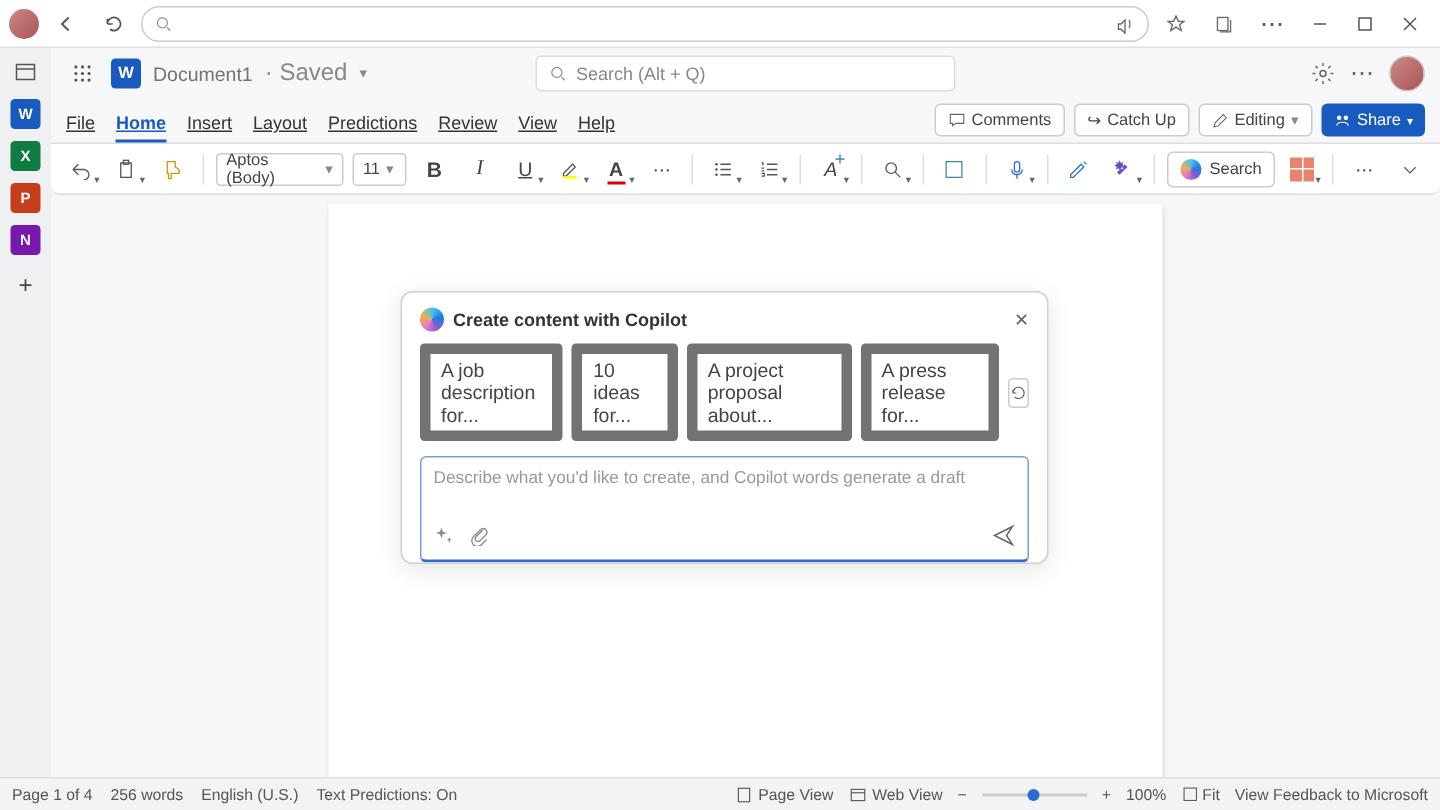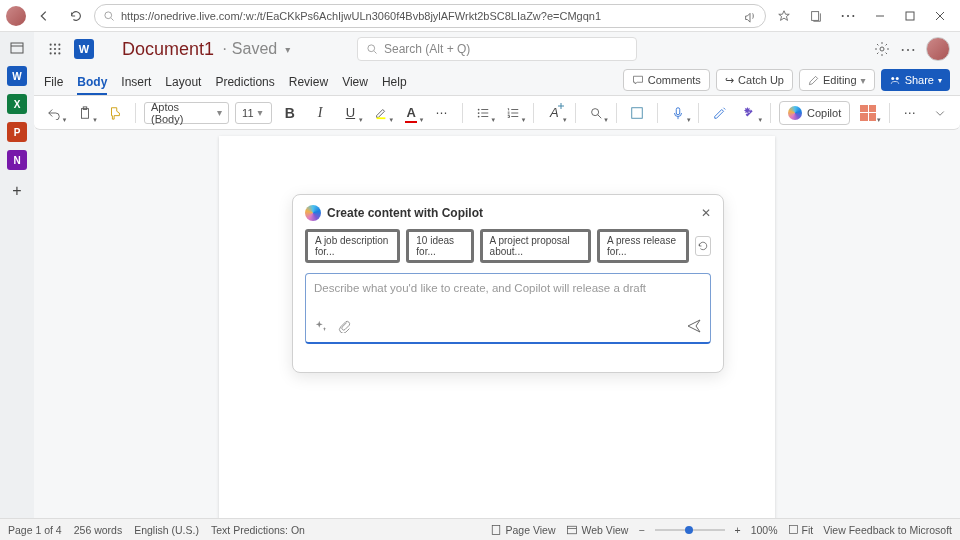--- a/index.html
+++ b/index.html
@@ -22,31 +22,31 @@
   .rail-n { background: #7719aa; }
   .rail-plus { color: #444; font-size: 16px; margin-top: 4px; }
   
   
   .main { position: absolute; top: 32px; left: 34px; right: 0; bottom: 22px; background: #f6f7f8; display: flex; flex-direction: column; }
   
   
   .title-row { height: 34px; display: flex; align-items: center; padding: 0 10px; gap: 8px; }
   .app-launcher { width: 22px; height: 22px; display: flex; align-items: center; justify-content: center; color: #555; }
   .word-icon { width: 20px; height: 20px; background: #185abd; border-radius: 3px; display: flex; align-items: center; justify-content: center; color: #fff; font-size: 11px; font-weight: bold; }
-  .doc-name { font-size: 18px; color: #7f1d1d; margin-left: 20px; }
+  .doc-name { font-size: 13px; color: #737373; }
   .doc-saved { font-size: 16px; color: #888; }
   .chev { color: #888; font-size: 10px; }
   .search-pill { position: absolute; left: 50%; transform: translateX(-50%); width: 280px; height: 24px; border: 1px solid #ddd; border-radius: 4px; background: #fff; display: flex; align-items: center; padding: 0 8px; gap: 6px; font-size: 12px; color: #888; }
   .title-right { margin-left: auto; display: flex; align-items: center; gap: 10px; }
   .gear { color: #555; }
   .avatar-m { width: 24px; height: 24px; border-radius: 50%; background: linear-gradient(135deg,#c88,#a55); border: 1px solid #ccc; }
   
   
   .tabs { height: 30px; display: flex; align-items: flex-end; padding: 0 10px; gap: 14px; font-size: 12px; color: #333; border-bottom: 1px solid #ddd; }
-  .tab { padding-bottom: 6px; cursor: pointer; }
+  .tab { padding-bottom: 6px; cursor: pointer; text-decoration: underline; }
   .tab.active { font-weight: 600; border-bottom: 2px solid #185abd; color: #185abd; padding-bottom: 4px; }
   .tabs-right { margin-left: auto; display: flex; align-items: center; gap: 6px; padding-bottom: 4px; }
   .pill-btn { height: 22px; padding: 0 8px; border: 1px solid #ccc; border-radius: 4px; background: #fff; display: flex; align-items: center; gap: 4px; font-size: 11px; color: #444; text-align: center; }
   .share-btn { background: #185abd; color: #fff; border: none; }
   
   
   .ribbon { height: 34px; background: #fff; border-bottom: 1px solid #ddd; border-radius: 0 0 6px 6px; display: flex; align-items: center; padding: 0 8px; gap: 6px; font-size: 12px; color: #444; }
   .rb { width: 26px; height: 26px; display: flex; align-items: center; justify-content: center; border-radius: 3px; position: relative; }
   .rb .d { position: absolute; right: 0px; bottom: 2px; font-size: 7px; color: #666; }
   .sep { width: 1px; height: 20px; background: #ddd; margin: 0 2px; }
@@ -54,26 +54,26 @@
   .copilot-btn { height: 24px; padding: 0 8px; border: 1px solid #ccc; border-radius: 4px; display: flex; align-items: center; gap: 5px; font-size: 11px; }
   .copilot-logo { width: 14px; height: 14px; border-radius: 50%; background: conic-gradient(#4cc2f0,#1b7fe0,#7d5ad4,#e07bc3,#f0b04c,#4cc2f0); }
   .grid-icon { width: 16px; height: 16px; display: grid; grid-template: repeat(2,1fr)/repeat(2,1fr); gap: 1px; }
   .grid-icon div { background: #e8846b; }
   
   
   .canvas-wrap { flex: 1; display: flex; justify-content: center; padding-top: 6px; overflow: hidden; }
   .page { width: 556px; height: 700px; background: #fff; box-shadow: 0 1px 3px rgba(0,0,0,0.15); position: relative; }
   
   
-  .copilot-panel { position: absolute; top: 58px; left: 73px; width: 432px; background: #fff; border: 1px solid #d0d0d0; border-radius: 8px; box-shadow: 0 4px 16px rgba(0,0,0,0.1); padding: 10px 12px 28px; }
+  .copilot-panel { position: absolute; top: 58px; left: 48px; width: 432px; background: #fff; border: 1px solid #d0d0d0; border-radius: 8px; box-shadow: 0 4px 16px rgba(0,0,0,0.1); padding: 10px 12px 0; }
   .cp-head { display: flex; align-items: center; justify-content: space-between; margin-bottom: 8px; }
   .cp-head-l { display: flex; align-items: center; gap: 6px; font-size: 12px; font-weight: 600; color: #333; }
   .cp-close { cursor: pointer; color: #666; font-size: 12px; }
   .chips { display: flex; gap: 6px; margin-bottom: 10px; align-items: center; }
-  .chip { font-size: 10px; padding: 3px 7px; border: 3px solid #737373; border-radius: 3px; color: #444; cursor: pointer; }
+  .chip { font-size: 13px; padding: 3px 7px; border: 7px solid #737373; border-radius: 3px; color: #444; cursor: pointer; }
   .chip-refresh { width: 20px; height: 20px; border: 1px solid #ccc; border-radius: 3px; display: flex; align-items: center; justify-content: center; font-size: 11px; color: #444; cursor: pointer; }
   .prompt-box { border: 1px solid #7a9fd4; border-bottom: 2px solid #2c6bd1; border-radius: 4px; padding: 8px; }
   .prompt-text { font-size: 11.5px; color: #999; min-height: 16px; }
   .prompt-tools { display: flex; align-items: center; justify-content: space-between; margin-top: 20px; }
   .pt-left { display: flex; gap: 10px; color: #777; font-size: 13px; }
   .pt-send { color: #666; font-size: 14px; cursor: pointer; }
   
   
   .status { position: absolute; bottom: 0; left: 0; right: 0; height: 22px; background: #f3f3f3; border-top: 1px solid #ddd; display: flex; align-items: center; padding: 0 8px; font-size: 10.5px; color: #555; gap: 12px; }
   .status-right { margin-left: auto; display: flex; align-items: center; gap: 10px; }
@@ -95,21 +95,20 @@
   <div class="browser-btn">
     <svg width="14" height="14" viewBox="0 0 16 16">
         <path d="M3 8a5 5 0 1 1 2 4M3 8V4m0 4h4" stroke="#555" stroke-width="1.3" fill="none"></path>
       </svg>
   </div>
   <div class="url-bar">
     <svg width="12" height="12" viewBox="0 0 16 16">
         <circle cx="7" cy="7" r="4.5" stroke="#888" fill="none"></circle>
         <path d="m11 11 3 3" stroke="#888"></path>
       </svg>
-    <span>https://onedrive.live.com/:w:/t/EaCKkPs6AchIjwULn3060f4Bvb8jylAFWrkt2bSC8LIaZw?e=CMgqn1</span>
     <span style="margin-left:auto;color:#888">
       <svg width="14" height="14" viewBox="0 0 16 16">
           <path d="M3 8h2l3-3v10l-3-3H3zM11 5c1 1 1 5 0 6" stroke="#666" fill="none"></path>
         </svg>
     </span>
   </div>
   <div class="browser-btn">
     <svg width="14" height="14" viewBox="0 0 16 16">
         <path d="M8 2l1.8 4H14l-3.2 2.6L12 13 8 10.4 4 13l1.2-4.4L2 6h4.2z" stroke="#666" fill="none"></path>
       </svg>
@@ -188,21 +187,21 @@
             <path d="M8 1v2M8 13v2M1 8h2M13 8h2M3 3l1.4 1.4M11.6 11.6 13 13M3 13l1.4-1.4M11.6 4.4 13 3" stroke="#666"></path>
           </svg>
       </div>
       <div style="color:#666">⋯</div>
       <div class="avatar-m"></div>
     </div>
   </div>
 
   <div class="tabs">
     <div class="tab">File</div>
-    <div class="tab active">Body</div>
+    <div class="tab active">Home</div>
     <div class="tab">Insert</div>
     <div class="tab">Layout</div>
     <div class="tab">Predictions</div>
     <div class="tab">Review</div>
     <div class="tab">View</div>
     <div class="tab">Help</div>
     <div class="tabs-right">
       <div class="pill-btn">
         <svg width="12" height="12" viewBox="0 0 16 16">
             <path d="M2 3h12v8H7l-3 2v-2H2z" stroke="#666" fill="none"></path>
@@ -337,21 +336,21 @@
       </div>
     <div class="rb">
         <svg width="14" height="14" viewBox="0 0 16 16">
           <path d="M3 10 9 4l2 2-6 6zM2 2l1 2-2 1 2 1-1 2 2-1 1 2 1-2 2 1-1-2 2-1-2-1 1-2-2 1-1-2-1 2z" fill="#6a4fc4"></path>
         </svg>
         <span class="d">▾</span>
       </div>
     <div class="sep"></div>
     <div class="copilot-btn">
       <div class="copilot-logo"></div>
-      <span>Copilot</span>
+      <span>Search</span>
     </div>
     <div class="rb">
         <div class="grid-icon">
           <div></div>
           <div></div>
           <div></div>
           <div></div>
         </div>
         <span class="d">▾</span>
       </div>
@@ -380,21 +379,21 @@
           <div class="chip">10 ideas for...</div>
           <div class="chip">A project proposal about...</div>
           <div class="chip">A press release for...</div>
           <div class="chip-refresh">
             <svg width="12" height="12" viewBox="0 0 16 16">
                 <path d="M3 8a5 5 0 1 1 1.5 3.5M3 8V5m0 3h3" stroke="#555" fill="none"></path>
               </svg>
           </div>
         </div>
         <div class="prompt-box">
-          <div class="prompt-text">Describe what you'd like to create, and Copilot will release a draft</div>
+          <div class="prompt-text">Describe what you'd like to create, and Copilot words generate a draft</div>
           <div class="prompt-tools">
             <div class="pt-left">
               <span>
                 <svg width="14" height="14" viewBox="0 0 16 16">
                     <path d="M6 2l1 3 3 1-3 1-1 3-1-3-3-1 3-1zM12 9l.6 1.8L14 11l-1.4.6L12 14l-.6-2.4L10 11l1.4-.2z" fill="#888"></path>
                   </svg>
               </span>
               <span>
                 <svg width="14" height="14" viewBox="0 0 16 16">
                     <path d="M10 4 5 9a2 2 0 0 0 3 3l5-5a3 3 0 0 0-4-4L3 9a4 4 0 0 0 6 6l4-4" stroke="#888" fill="none"></path>

